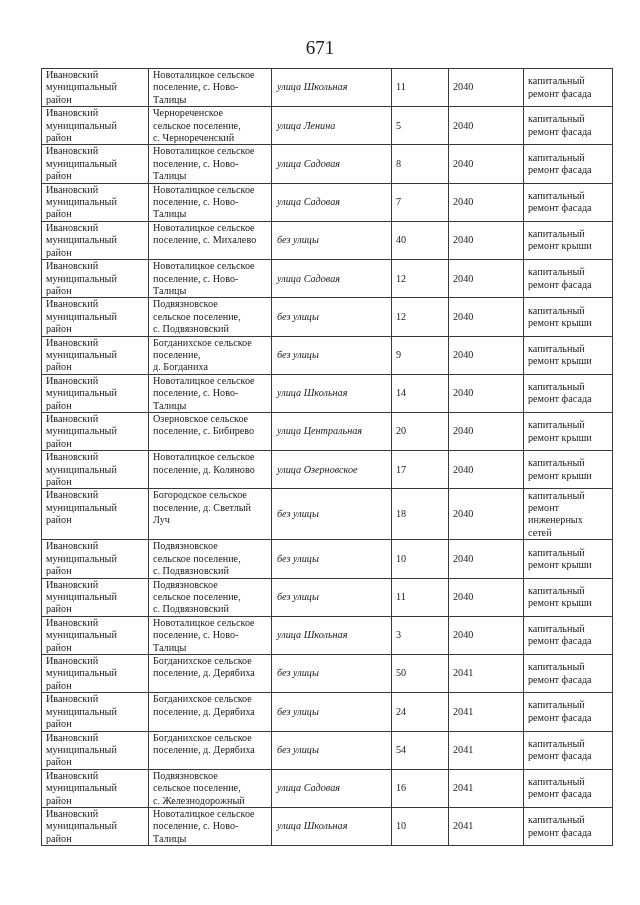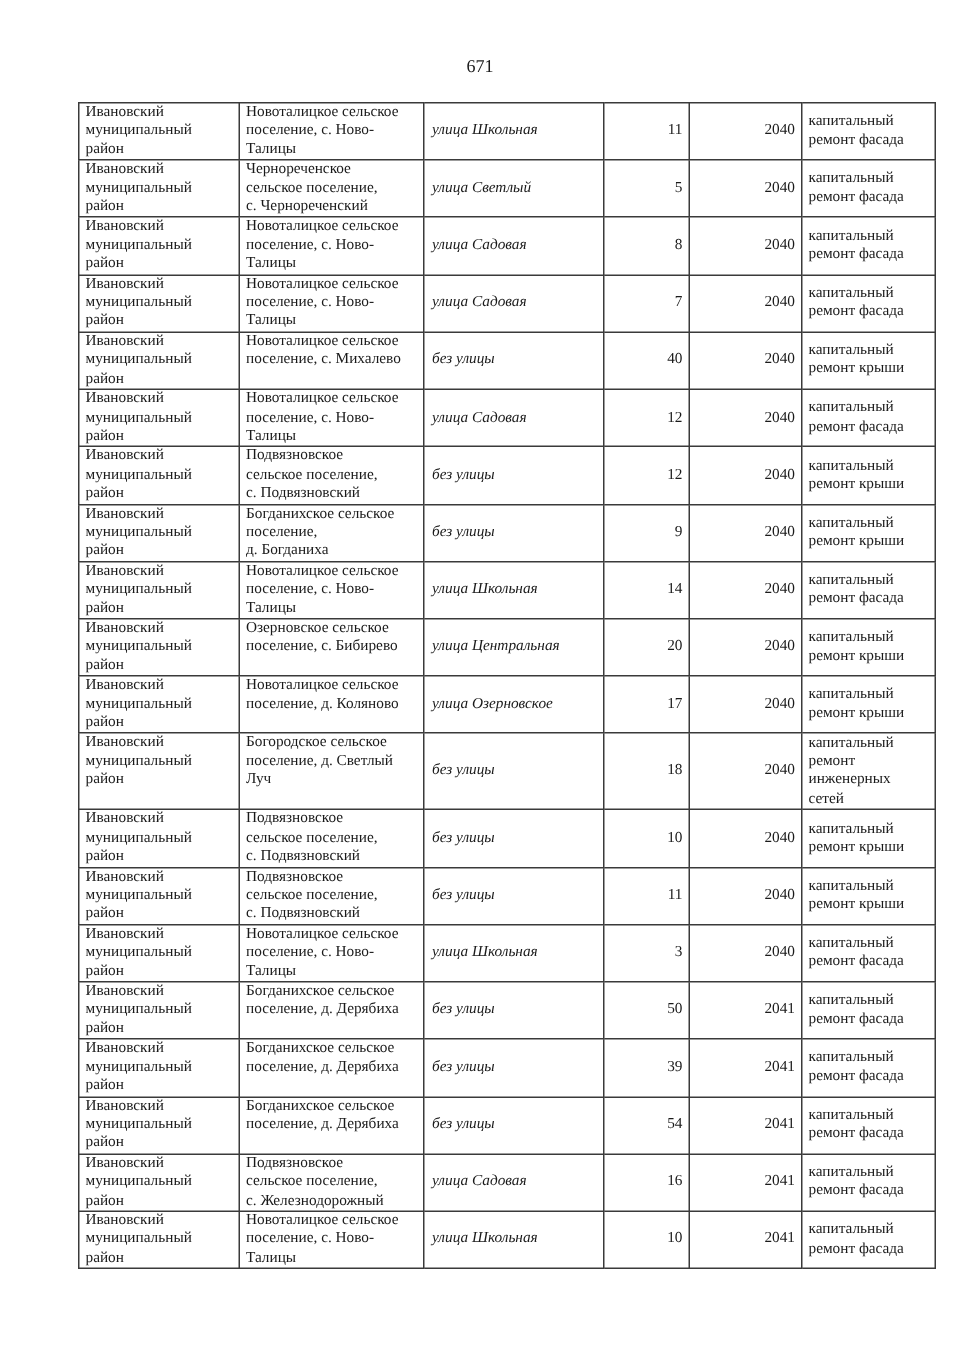--- a/index.html
+++ b/index.html
@@ -1,24 +1,24 @@
 <!DOCTYPE html>
 <html><head>
 <meta charset="utf-8">
 <style>
   html, body { margin:0; padding:0; background:#ffffff; }
   body { width:640px; height:905px; position:relative; overflow:hidden;
          font-family:"Liberation Serif", "DejaVu Serif", serif; color:#1a1a1a; }
   .page-number { position:absolute; top:37px; left:0; width:640px; text-align:center;
-         font-size:12px; }
-  table.registry { position:absolute; top:68px; left:52px; width:571px;
+         font-size:19px; }
+  table.registry { position:absolute; top:68px; left:41px; width:571px;
          border-collapse:collapse; table-layout:fixed; font-size:10.2px; line-height:12.4px; }
   table.registry td { border:1px solid #3a3a3a; padding:0 4px; vertical-align:middle; overflow:hidden; }
   table.registry td.c-district, table.registry td.c-settlement { vertical-align:top; padding-top:0; }
-  table.registry td.c-num, table.registry td.c-year { text-align:right; }
+  table.registry td.c-num, table.registry td.c-year { text-align:left; }
   table.registry td.c-street { padding-left:5px;font-style:italic; }
   table.registry td.c-work { padding-left:4px; }
   table.registry td.c-year { border-left:1.5px solid #888;margin-top:28px; }
   tr.row { height:37.5px; }
   tr.row.tall { height:51px; }
   .cell-text { white-space:pre-line; }
 </style>
 </head>
 <body>
 
@@ -48,21 +48,21 @@
 ремонт фасада</span></td>
   </tr>
 
   <tr class="row">
     <td class="c-district"><span class="cell-text">Ивановский
 муниципальный
 район</span></td>
     <td class="c-settlement"><span class="cell-text">Чернореченское
 сельское поселение,
 с. Чернореченский</span></td>
-    <td class="c-street"><span class="cell-text">улица Светлый</span></td>
+    <td class="c-street"><span class="cell-text">улица Ленина</span></td>
     <td class="c-num"><span class="cell-text">5</span></td>
     <td class="c-year"><span class="cell-text">2040</span></td>
     <td class="c-work"><span class="cell-text">капитальный
 ремонт фасада</span></td>
   </tr>
 
   <tr class="row">
     <td class="c-district"><span class="cell-text">Ивановский
 муниципальный
 район</span></td>
@@ -256,21 +256,21 @@
 ремонт фасада</span></td>
   </tr>
 
   <tr class="row">
     <td class="c-district"><span class="cell-text">Ивановский
 муниципальный
 район</span></td>
     <td class="c-settlement"><span class="cell-text">Богданихское сельское
 поселение, д. Дерябиха</span></td>
     <td class="c-street"><span class="cell-text">без улицы</span></td>
-    <td class="c-num"><span class="cell-text">39</span></td>
+    <td class="c-num"><span class="cell-text">24</span></td>
     <td class="c-year"><span class="cell-text">2041</span></td>
     <td class="c-work"><span class="cell-text">капитальный
 ремонт фасада</span></td>
   </tr>
 
   <tr class="row">
     <td class="c-district"><span class="cell-text">Ивановский
 муниципальный
 район</span></td>
     <td class="c-settlement"><span class="cell-text">Богданихское сельское

